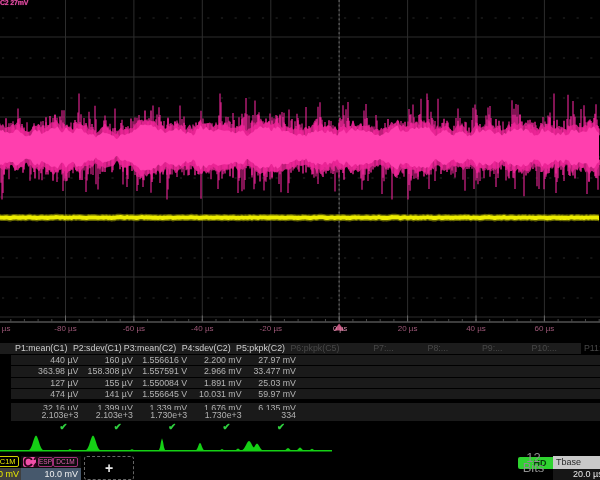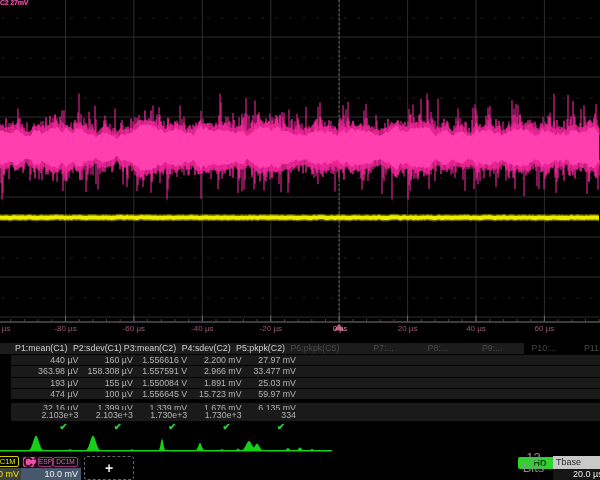--- a/index.html
+++ b/index.html
@@ -1,19 +1,19 @@
 <!DOCTYPE html>
 <html><head><meta charset="utf-8"><style>
 html,body{margin:0;padding:0;background:#000;}
 #scr{position:relative;width:600px;height:480px;background:#000;overflow:hidden;
  font-family:"Liberation Sans",sans-serif;filter:blur(0.4px);}
 #scr svg{position:absolute;left:0;top:0;}
 .toplbl{position:absolute;left:0;top:-1px;font-size:7px;font-weight:bold;color:#dd4f9f;letter-spacing:-0.2px;text-shadow:0 0 1px rgba(200,50,140,0.9);}
 .trow{position:absolute;left:0;width:600px;height:10.5px;background:#1a1a1a;display:flex;margin-left:11px;}
-.thead{position:absolute;left:0;top:343px;width:524px;height:10.5px;background:#1c1c1c;display:flex;}
+.thead{position:absolute;left:0;top:343px;width:581px;height:10.5px;background:#1c1c1c;display:flex;}
 .tchk{position:absolute;left:0;top:420.5px;width:600px;height:11px;display:flex;}
 .c{width:54.4px;flex:none;text-align:right;font-size:8.8px;line-height:10.5px;color:#b3b3b3;padding-right:1px;white-space:nowrap;overflow:visible;box-sizing:border-box;}
 .thead .c{color:#cfcfcf;}
 .thead .dim{color:#484848;}
 .tchk .c{color:#2fcf3f;font-size:9.5px;font-weight:bold;line-height:11px;}
 .thead .c:first-child,.trow .c:first-child{margin-left:14.0px;}
 .tchk .c:first-child{margin-left:14.0px;}
 .bb{position:absolute;font-size:9px;}
 </style></head>
 <body>
@@ -154,31 +154,31 @@
       <div class="c ">27.97 mV</div>
     </div>
     <div class="trow" style="top:366px">
       <div class="c ">363.98 µV</div>
       <div class="c ">158.308 µV</div>
       <div class="c ">1.557591 V</div>
       <div class="c ">2.966 mV</div>
       <div class="c ">33.477 mV</div>
     </div>
     <div class="trow" style="top:377.5px">
-      <div class="c ">193 µV</div>
+      <div class="c ">127 µV</div>
       <div class="c ">155 µV</div>
       <div class="c ">1.550084 V</div>
       <div class="c ">1.891 mV</div>
       <div class="c ">25.03 mV</div>
     </div>
     <div class="trow" style="top:388.5px">
       <div class="c ">474 µV</div>
-      <div class="c ">100 µV</div>
+      <div class="c ">141 µV</div>
       <div class="c ">1.556645 V</div>
-      <div class="c ">15.723 mV</div>
+      <div class="c ">10.031 mV</div>
       <div class="c ">59.97 mV</div>
     </div>
     <div class="trow" style="top:403px">
       <div class="c ">32.16 µV</div>
       <div class="c ">1.399 µV</div>
       <div class="c ">1.339 mV</div>
       <div class="c ">1.676 mV</div>
       <div class="c ">6.135 mV</div>
     </div>
     <div class="trow" style="top:410px">

